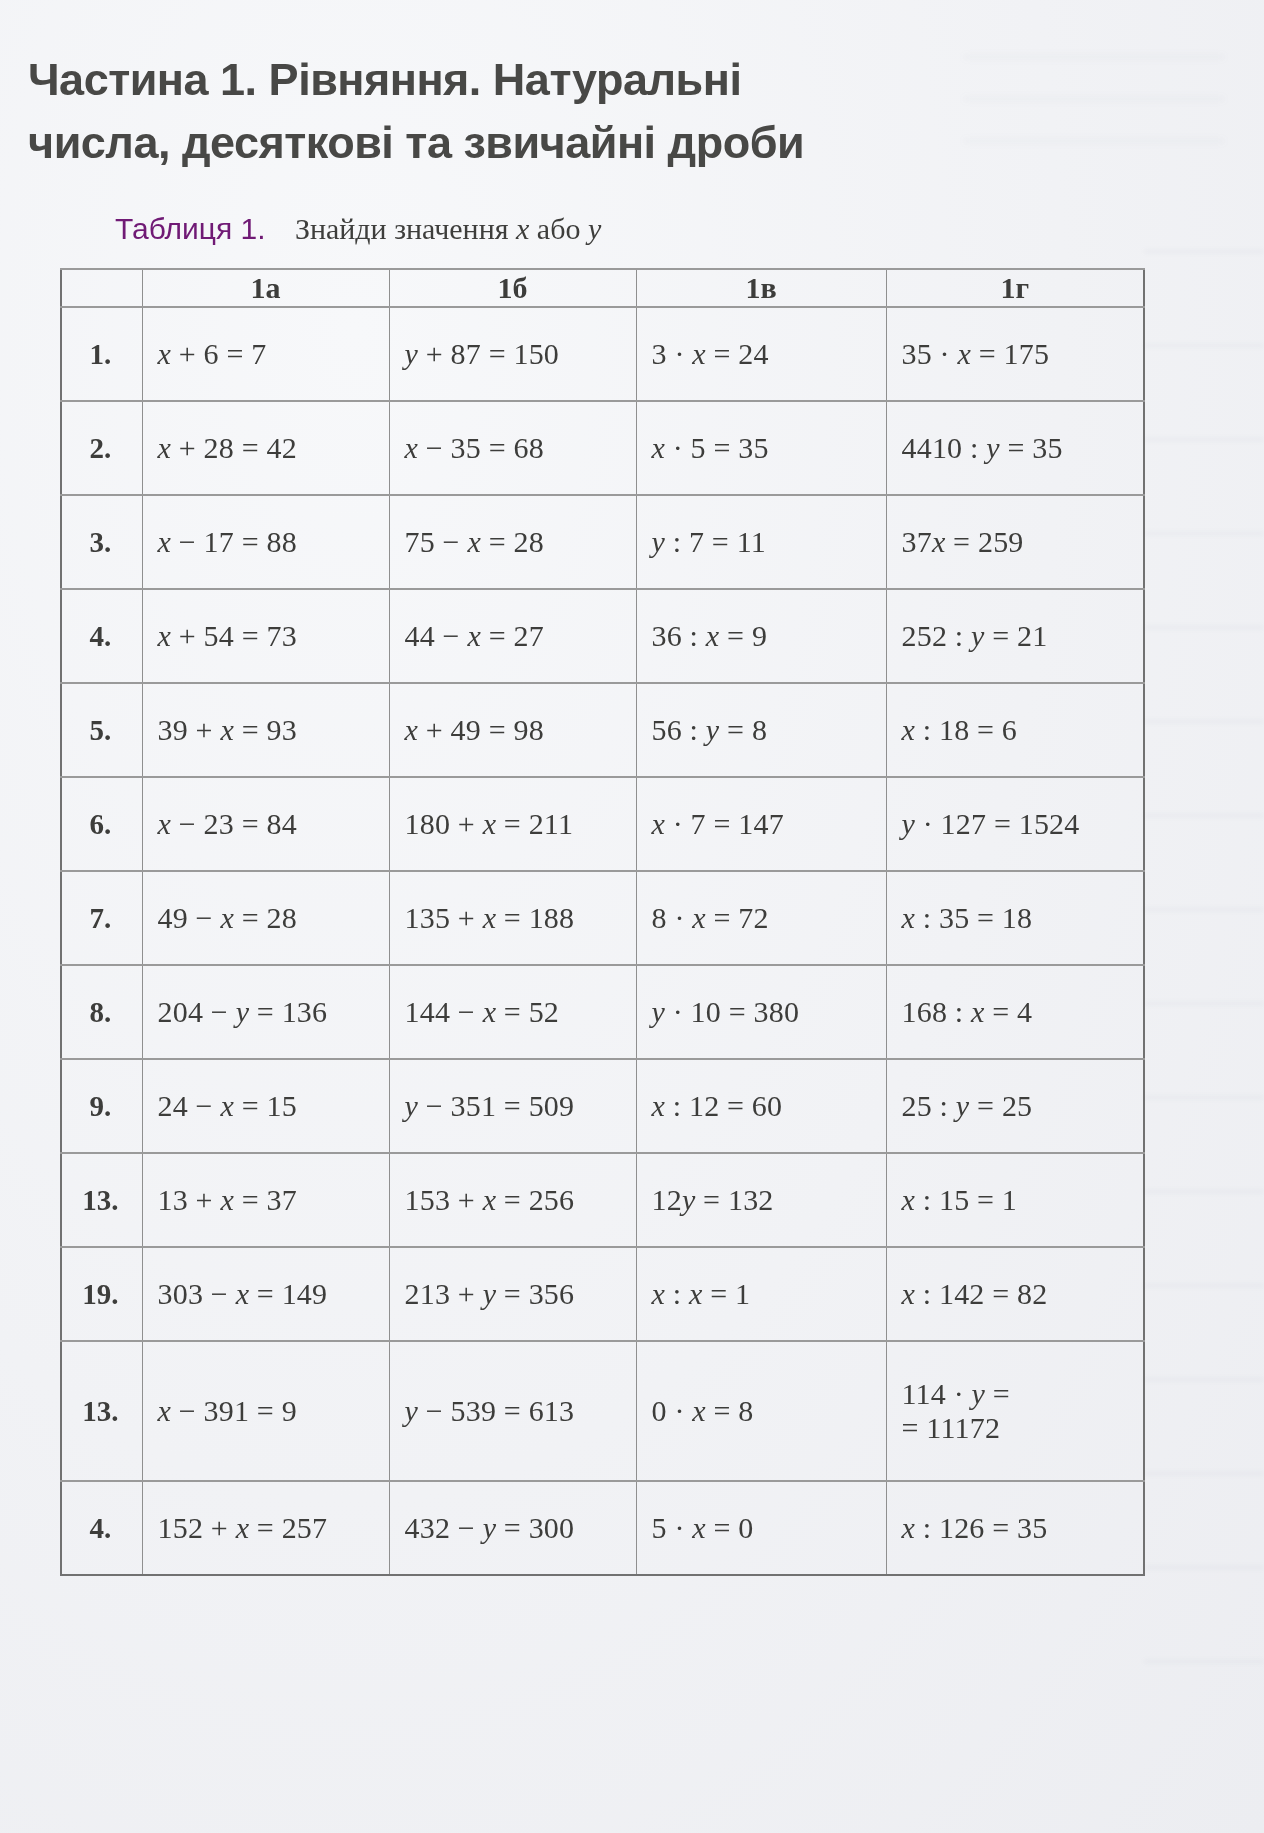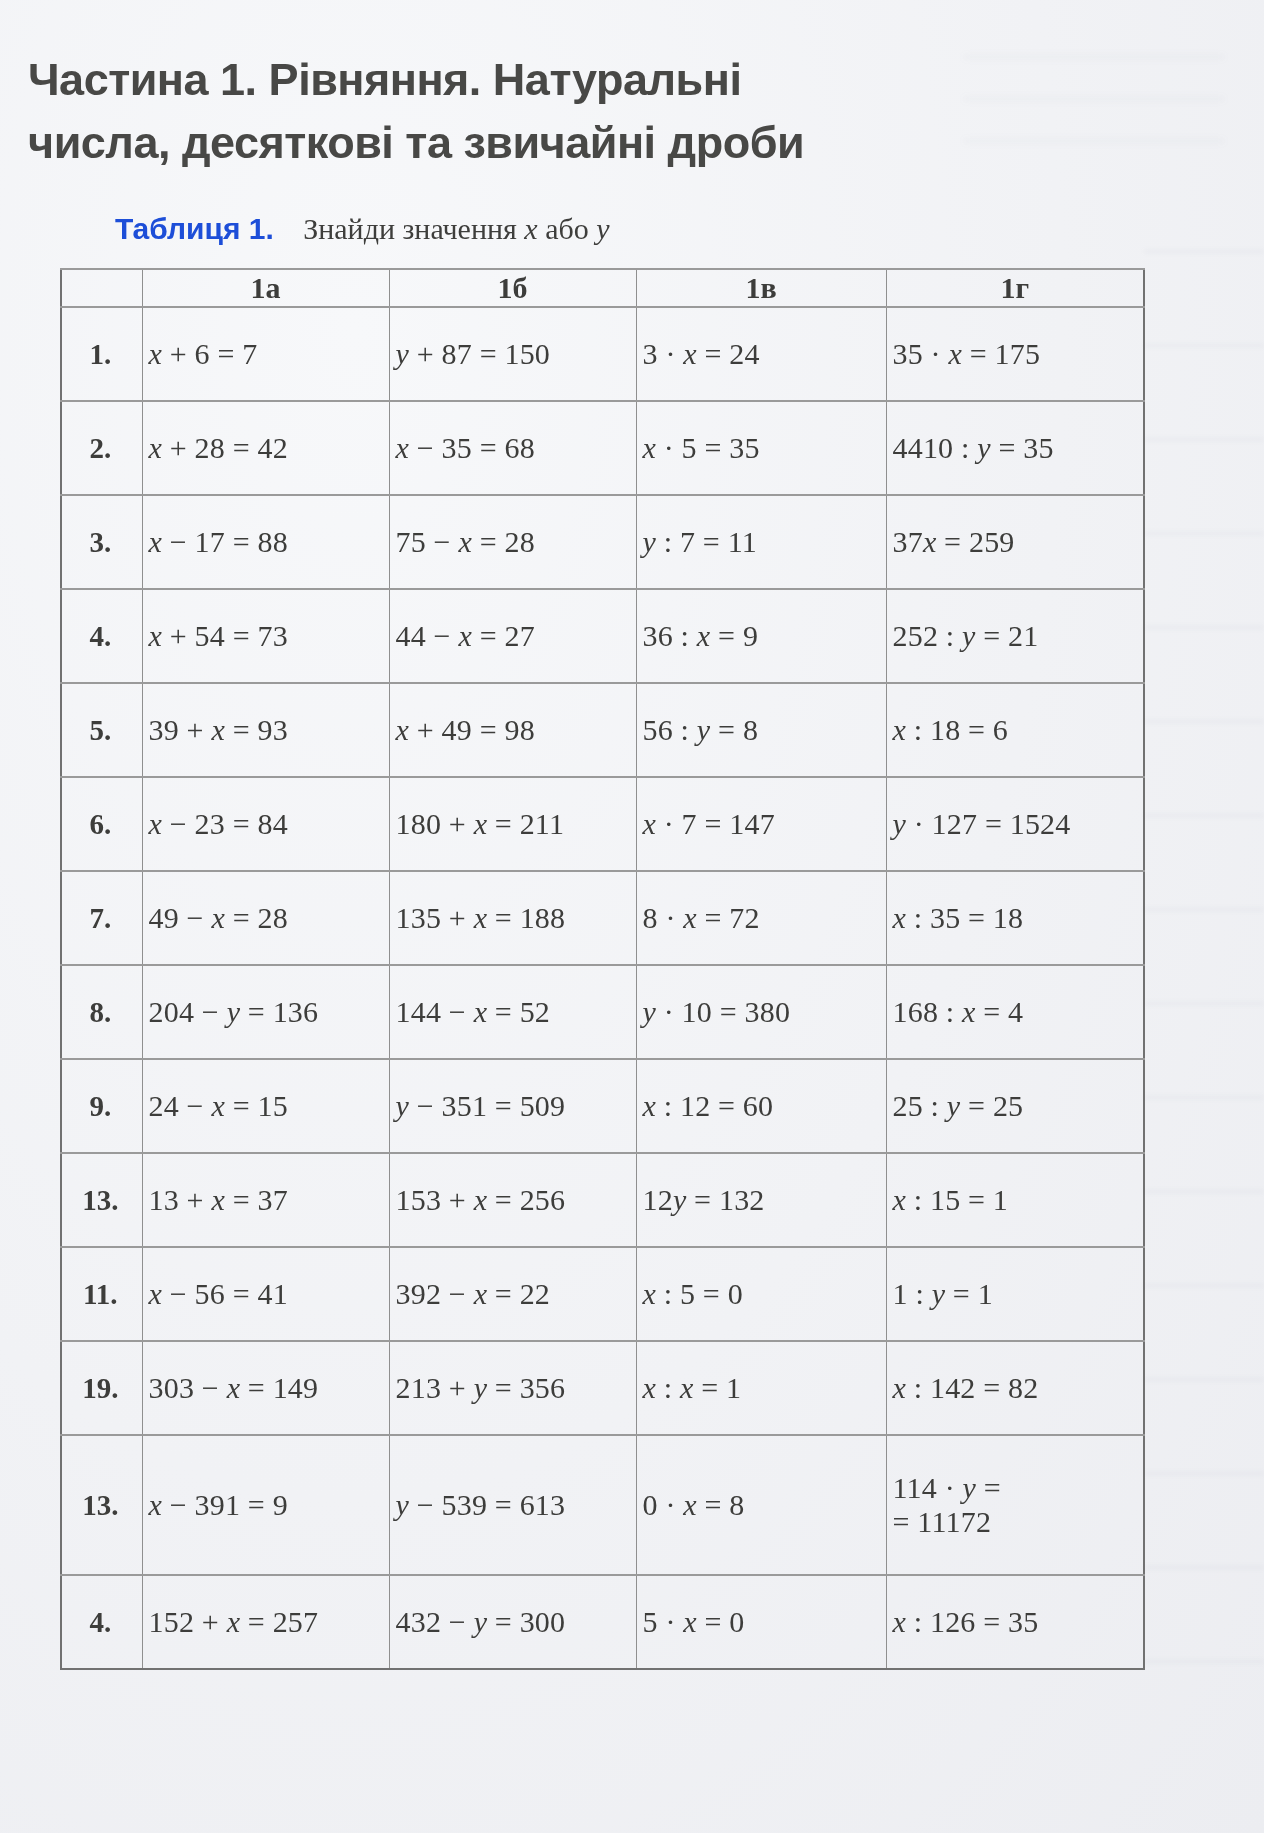--- a/index.html
+++ b/index.html
@@ -41,22 +41,22 @@
     color:#484846;
     white-space:pre-line;
   }
   .caption{
     margin:38px 0 14px 115px;
     font-size:30px;
     color:#3e3e3c;
   }
   .caption .cap-label{
     font-family:"Liberation Sans", sans-serif;
-    font-weight:bold;
-    color:#1d4ed8;
+    font-weight:normal;
+    color:#701a75;
   }
   .caption .cap-text{
     font-family:"Liberation Serif", serif;
     margin-left:21px;
   }
   table.eq{
     position:absolute;
     left:60px; top:268px;
     width:1083px;
     border-collapse:collapse;
@@ -87,21 +87,21 @@
   tbody tr.tall{height:140px;}
   td.num{
     text-align:center;
     font-weight:bold;
     font-size:29px;
     color:#3b3b39;
     padding-right:4px;
   }
   td.eqc{
     text-align:left;
-    padding-left:6px;
+    padding-left:15px;
     font-size:30px;
     white-space:pre-line;
     letter-spacing:0.2px;
   }
   td.eqc i{font-style:italic;}
 </style>
 </head>
 <body>
 
 <div class="page">
@@ -198,27 +198,20 @@
           <td class="eqc">25 : <i>y</i> = 25</td>
         </tr>
         <tr>
           <td class="num">13.</td>
           <td class="eqc">13 + <i>x</i> = 37</td>
           <td class="eqc">153 + <i>x</i> = 256</td>
           <td class="eqc">12<i>y</i> = 132</td>
           <td class="eqc"><i>x</i> : 15 = 1</td>
         </tr>
         <tr>
-          <td class="num">11.</td>
-          <td class="eqc"><i>x</i> − 56 = 41</td>
-          <td class="eqc">392 − <i>x</i> = 22</td>
-          <td class="eqc"><i>x</i> : 5 = 0</td>
-          <td class="eqc">1 : <i>y</i> = 1</td>
-        </tr>
-        <tr>
           <td class="num">19.</td>
           <td class="eqc">303 − <i>x</i> = 149</td>
           <td class="eqc">213 + <i>y</i> = 356</td>
           <td class="eqc"><i>x</i> : <i>x</i> = 1</td>
           <td class="eqc"><i>x</i> : 142 = 82</td>
         </tr>
         <tr class="tall">
           <td class="num">13.</td>
           <td class="eqc"><i>x</i> − 391 = 9</td>
           <td class="eqc"><i>y</i> − 539 = 613</td>

